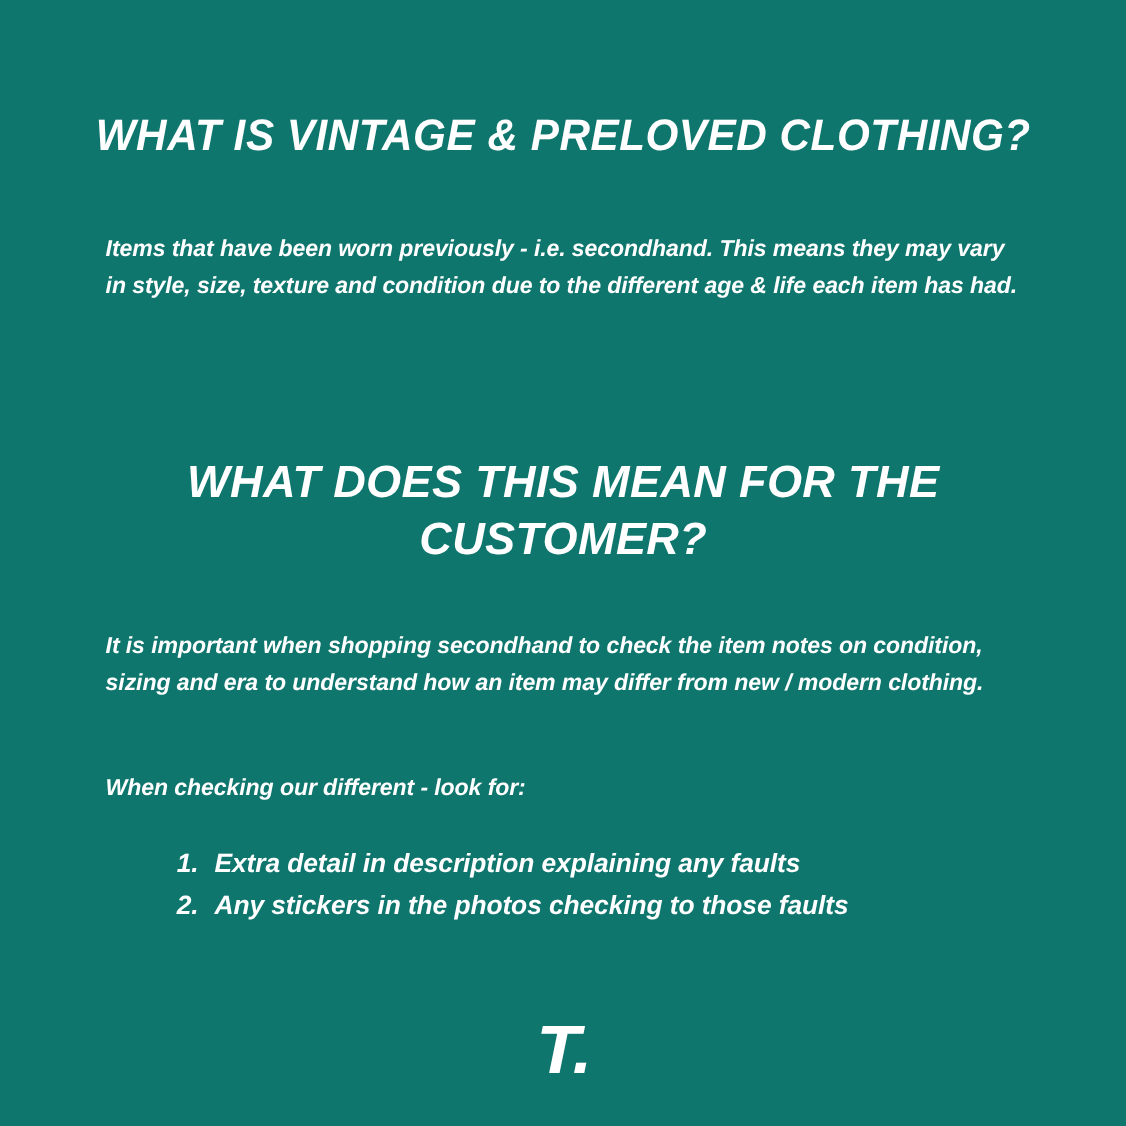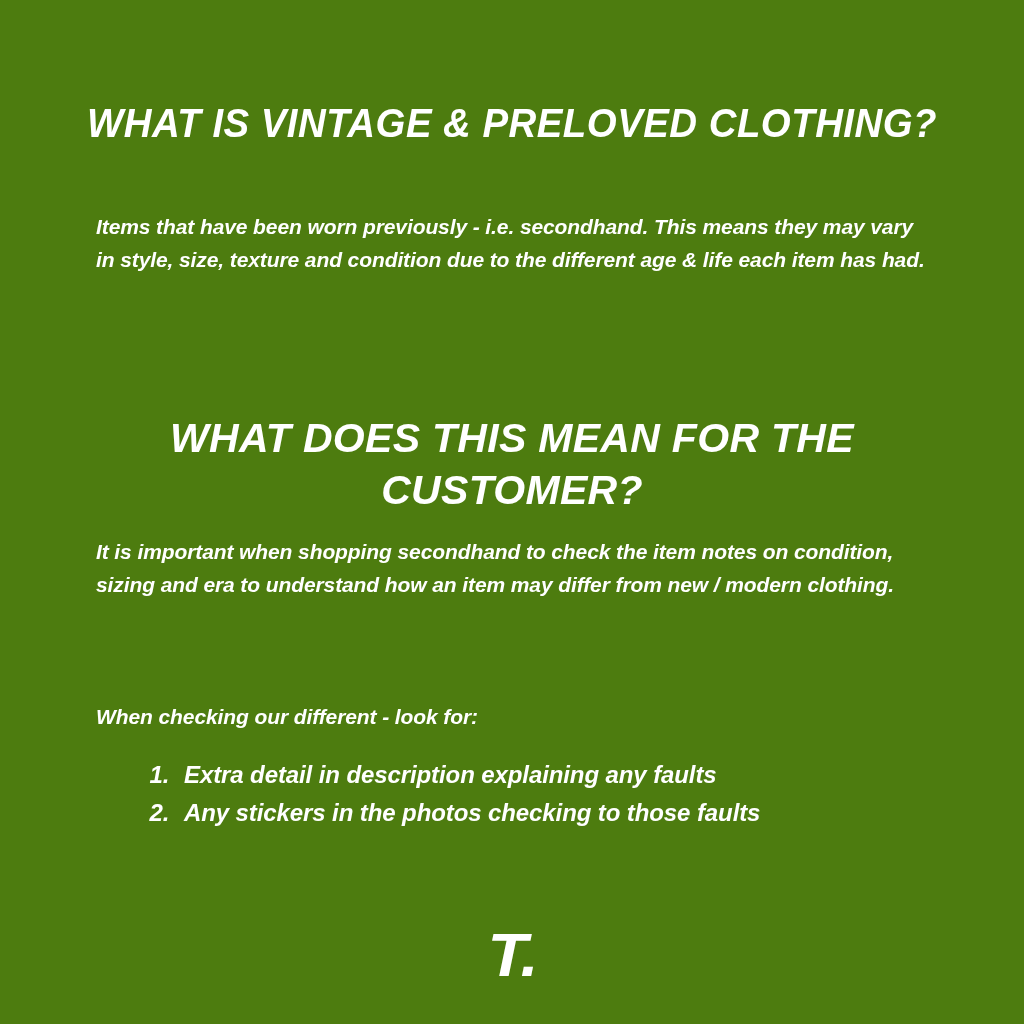--- a/index.html
+++ b/index.html
@@ -11,21 +11,21 @@
     width: 1024px;
     height: 1024px;
     overflow: hidden;
     font-family: "Liberation Sans", sans-serif;
     color: #ffffff;
   }
   .page {
     position: relative;
     width: 1024px;
     height: 1024px;
-    background: #4d7c0f;
+    background: #0f766e;
     box-sizing: border-box;
     padding: 0 96px;
   }
   .heading-main {
     position: absolute;
     top: 74px;
     left: 0;
     right: 0;
     text-align: center;
     font-size: 40px;
@@ -51,28 +51,28 @@
     top: 378px;
     left: 96px;
     right: 96px;
     text-align: center;
     font-size: 41px;
     font-weight: 700;
     font-style: italic;
     line-height: 1.28;
     letter-spacing: 0.3px;
   }
-  #customer-paragraph { top: 504px; margin-top: 32px; }
+  #customer-paragraph { top: 540px; margin-top: 32px; }
   #listings-lead { top: 680px; }
   .numbered-list {
     position: absolute;
     top: 752px;
     left: 128px;
     right: 96px;
-    margin: 4px;
+    margin: 15px;
     padding: 0 0 0 44px;
     font-size: 24px;
     font-weight: 700;
     font-style: italic;
     line-height: 1.6;
     letter-spacing: -0.1px;
   }
   .numbered-list li {
     padding-left: 8px;
   }

